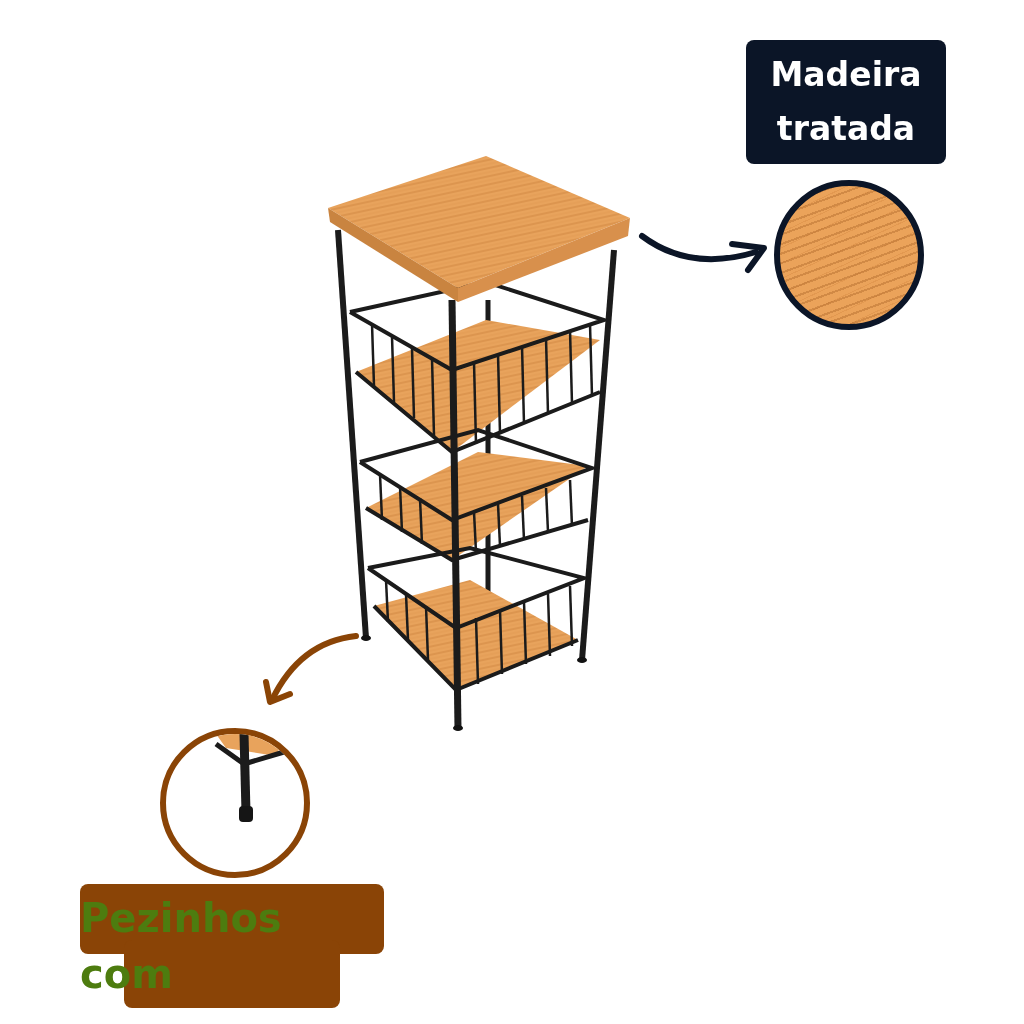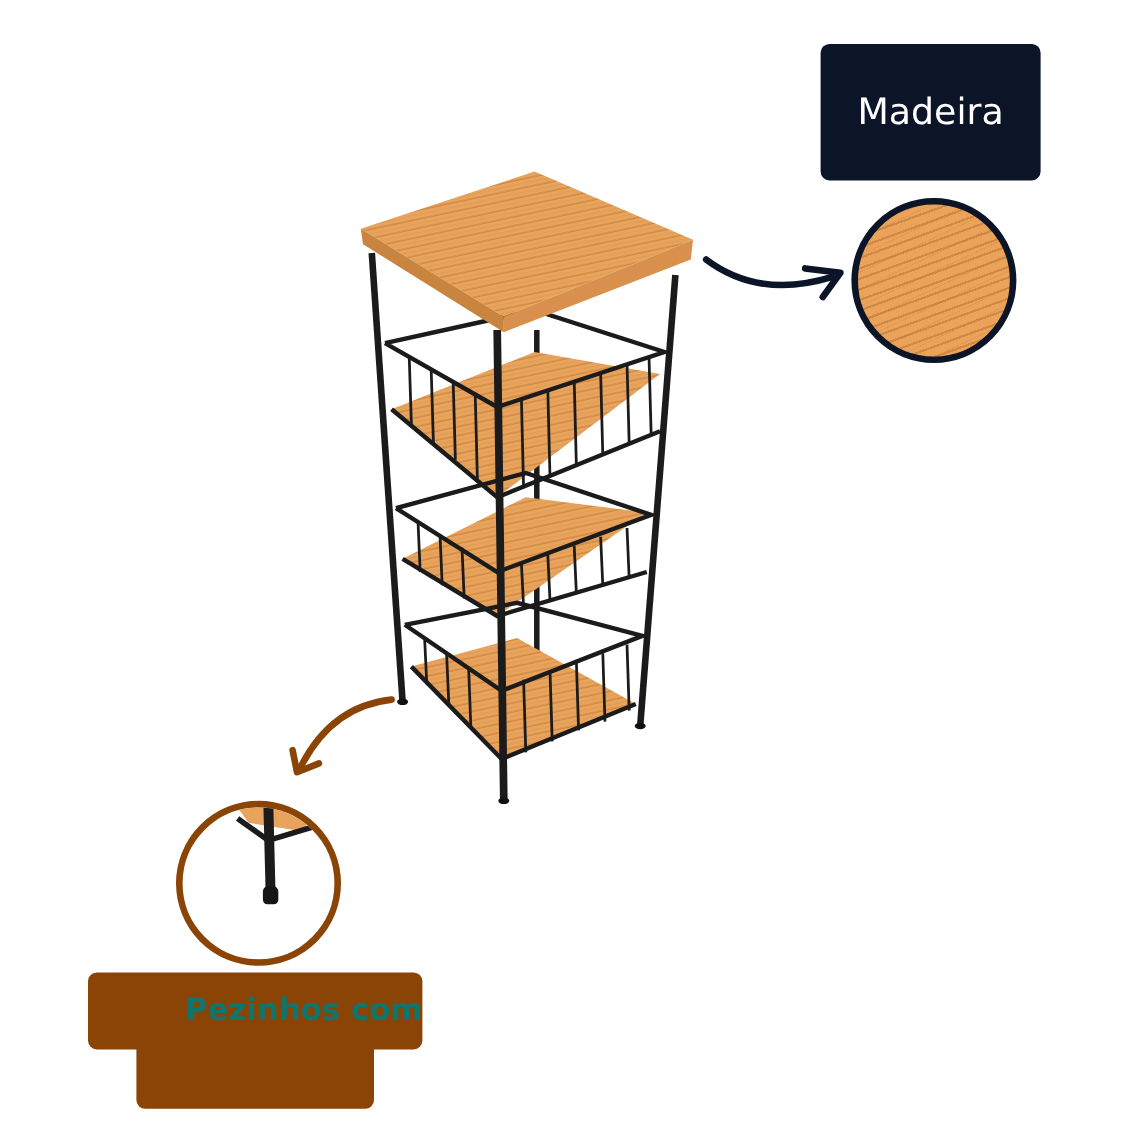--- a/index.html
+++ b/index.html
@@ -2,34 +2,34 @@
 <html><head>
 <meta charset="utf-8">
 <style>
   html, body { margin:0; padding:0; background:#ffffff; }
   body { width:1024px; height:1024px; position:relative; overflow:hidden; font-family:"DejaVu Sans", sans-serif; }
   .abs { position:absolute; }
 
   .label-dark {
     position:absolute; left:746px; top:40px; width:200px; height:124px;
     background:#0b1527; border-radius:8px; color:#ffffff;
-    font-weight:normal; font-size:33px; line-height:54px; text-align:center;
+    font-weight:bold; font-size:33px; line-height:54px; text-align:center;
     display:flex; flex-direction:column; justify-content:center;
   }
   .label-brown-top {
     position:absolute; left:80px; top:884px; width:304px; height:70px;
     background:#8a4406; border-radius:8px;
   }
   .label-brown-bot {
     position:absolute; left:124px; top:940px; width:216px; height:68px;
     background:#8a4406; border-radius:8px;
   }
   .label-brown-text {
-    position:absolute; left:80px; top:890px; width:304px; color:#0f766e;
-    font-weight:bold; font-size:28px; line-height:56px; text-align:right;
+    position:absolute; left:80px; top:890px; width:304px; color:#4d7c0f;
+    font-weight:bold; font-size:40px; line-height:56px; text-align:left;
   }
 
   .circle-wood {
     position:absolute; left:774px; top:180px; width:138px; height:138px;
     border-radius:50%; border:6px solid #0b1527; overflow:hidden;
     background:
       repeating-linear-gradient(160deg, rgba(160,90,30,0.35) 0px, rgba(160,90,30,0.35) 2px, transparent 2px, transparent 9px),
       repeating-linear-gradient(155deg, rgba(200,120,50,0.25) 0px, rgba(200,120,50,0.25) 1px, transparent 1px, transparent 14px),
       #eba35a;
   }
@@ -112,20 +112,21 @@
 
   <path d="M642,236 Q690,272 756,252" fill="none" stroke="#0b1527" stroke-width="6" stroke-linecap="round"></path>
   <path d="M732,244 L764,248 L748,270" fill="none" stroke="#0b1527" stroke-width="6" stroke-linecap="round" stroke-linejoin="round"></path>
 
   <path d="M356,636 Q300,642 272,700" fill="none" stroke="#8a4406" stroke-width="6" stroke-linecap="round"></path>
   <path d="M266,682 L270,702 L290,694" fill="none" stroke="#8a4406" stroke-width="6" stroke-linecap="round" stroke-linejoin="round"></path>
 </svg>
 
 <div class="label-dark">
   <span>Madeira</span>
+  <span>tratada</span>
 </div>
 <div class="circle-wood"></div>
 
 <div class="circle-foot">
   <svg width="138" height="138" viewBox="0 0 138 138">
     <polygon points="50,0 120,0 110,22 60,14" fill="#e8a35c"></polygon>
     <line x1="50" y1="10" x2="78" y2="30" stroke="#1b1b1b" stroke-width="5"></line>
     <line x1="78" y1="30" x2="118" y2="18" stroke="#1b1b1b" stroke-width="5"></line>
     <line x1="78" y1="0" x2="80" y2="78" stroke="#1b1b1b" stroke-width="9"></line>
     <rect x="73" y="72" width="14" height="16" rx="4" fill="#151515"></rect>

